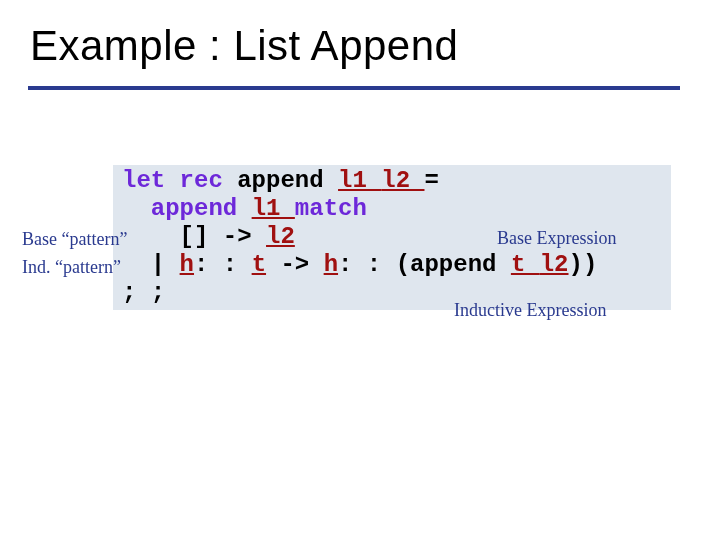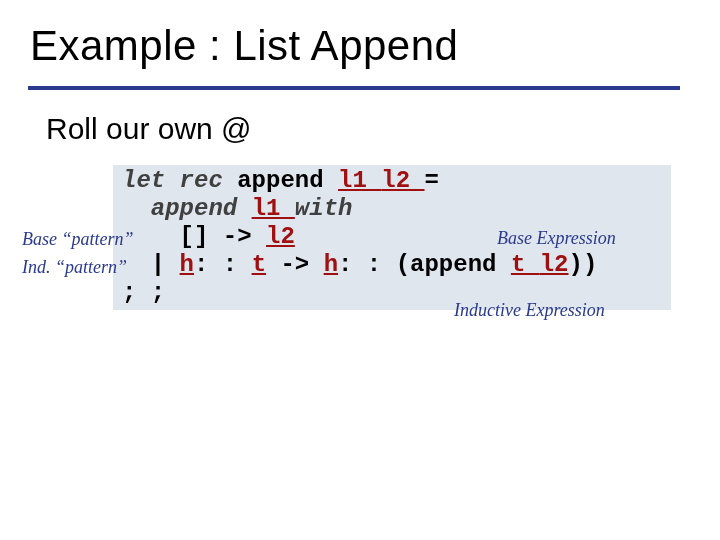--- a/index.html
+++ b/index.html
@@ -56,49 +56,47 @@
     position: absolute;
     left: 122px;
     top: 167px;
     font-family: "Courier New", Courier, monospace;
     font-size: 24px;
     line-height: 28px;
     white-space: pre;
     font-weight: bold;
     color: #000;
   }
-  .kw { color: #404040; font-style: italic; }
+  .kw { color: #6d28d9; }
   .var { color: #a01010; text-decoration: underline; }
   .callout {
     position: absolute;
     font-family: Georgia, "Times New Roman", serif;
-    font-style: italic;
     font-size: 18px;
     color: #2a3a8f;
     text-align: center;
   }
   .base-pat { left: 22px;  top: 229px; }
   .ind-pat  { left: 22px;  top: 257px; }
   .base-exp { left: 497px; top: 228px; }
   .ind-exp  { left: 454px; top: 300px; }
 </style>
 </head>
 <body>
 
 <div class="slide">
 
   <div class="title">Example : List Append</div>
   <div class="title-rule"></div>
 
-  <div class="subtitle">Roll our own @</div>
 
   <div class="codebox"></div>
 
   <div class="code"><span class="kw">let rec </span><span>append </span><span class="var">l1 </span><span class="var">l2 </span><span>=</span>
-<span class="kw">  append </span><span class="var">l1 </span><span class="kw">with</span>
+<span class="kw">  append </span><span class="var">l1 </span><span class="kw">match</span>
 <span>    [] -&gt; </span><span class="var">l2</span>
 <span>  | </span><span class="var">h</span><span>: : </span><span class="var">t</span><span> -&gt; </span><span class="var">h</span><span>: : (</span><span>append </span><span class="var">t </span><span class="var">l2</span><span>))</span>
 <span>; ;</span></div>
 
   <div class="callout base-pat">Base “pattern”</div>
   <div class="callout ind-pat">Ind. “pattern”</div>
   <div class="callout base-exp">Base Expression</div>
   <div class="callout ind-exp">Inductive Expression</div>
 
 </div>

